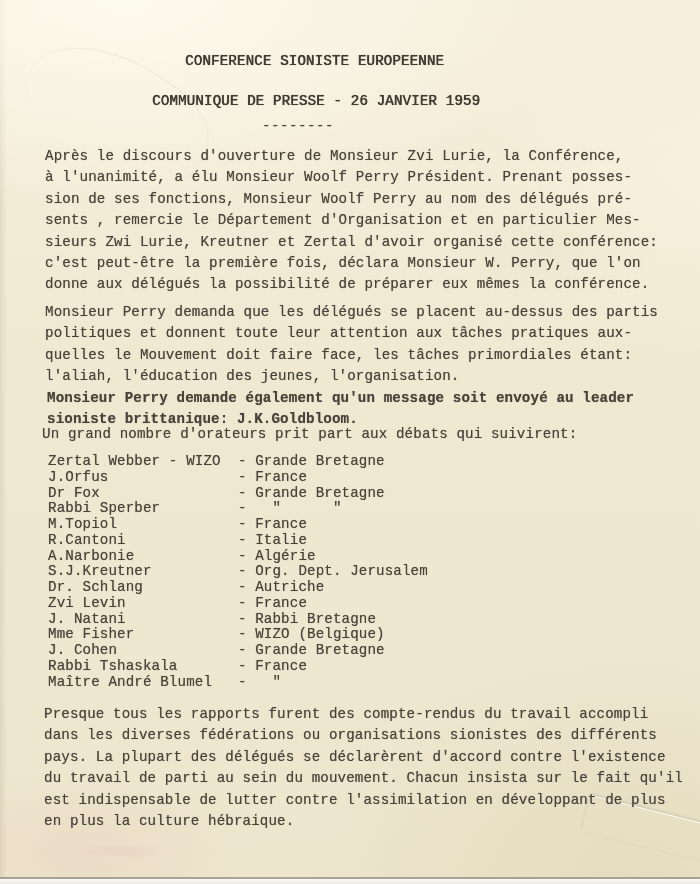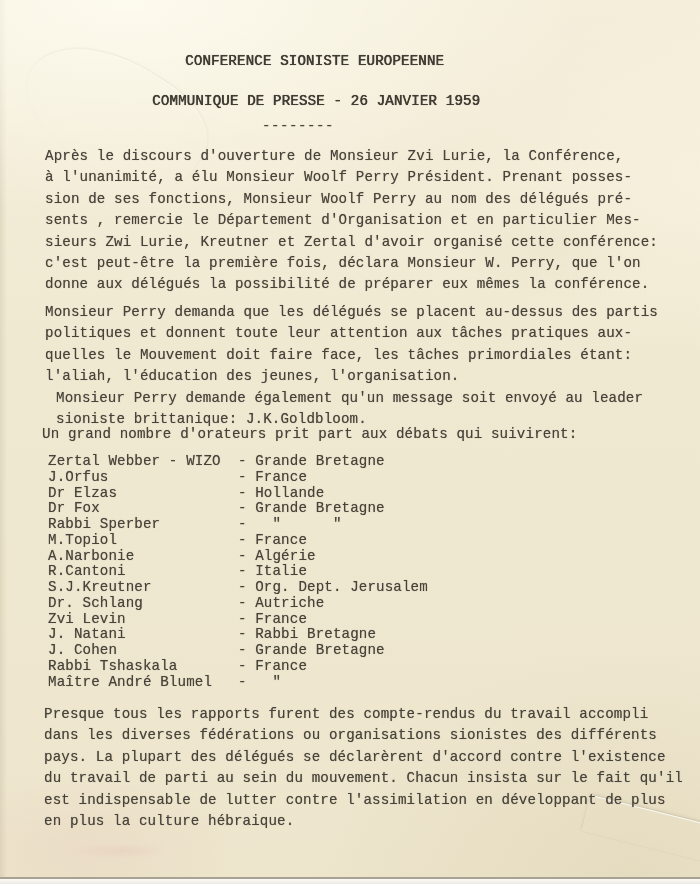--- a/index.html
+++ b/index.html
@@ -63,21 +63,21 @@
     white-space: pre-wrap;
     text-shadow: 0 0 0.8px rgba(74,68,56,0.6);
   }
   .title-line { line-height: 21px; color: #413c33; text-shadow: 0.45px 0 0 currentColor, 0 0 1px rgba(65,60,51,0.5); }
   .doc-title    { left: 185px; top: 51px; }
   .doc-subtitle { left: 152px; top: 91px; }
   .separator    { left: 262px; top: 118px; letter-spacing: 0.5px; color: #4c463c; }
   .para { line-height: 21.4px; }
   .p1    { left: 45px; top: 146px; }
   .p2    { left: 45px; top: 302px; }
-  .p3    { left: 56px; top: 388px; }
+  .p3    { left: 47px; top: 388px; font-weight: bold; }
   .intro { left: 42px; top: 424px; }
   .speakers { position: absolute; left: 48px; top: 454px; font-size: 14.2px; line-height: 15.75px; text-shadow: 0 0 0.8px rgba(74,68,56,0.6); }
   .speaker-row { white-space: pre; letter-spacing: 0.12px; }
   .p4    { left: 44px; top: 704px; }
   
   .scanner-strip {
     position: absolute; left: 0; bottom: 0;
     width: 100%; height: 5px;
     background: linear-gradient(180deg, #fbfaf5, #eceae3);
   }
@@ -111,30 +111,30 @@
 l'aliah, l'éducation des jeunes, l'organisation.</div>
 
     <div class="txt para p3">Monsieur Perry demande également qu'un message soit envoyé au leader
 sioniste brittanique: J.K.Goldbloom.</div>
 
     <div class="txt para intro">Un grand nombre d'orateurs prit part aux débats qui suivirent:</div>
 
     <div class="speakers">
         <div class="speaker-row">Zertal Webber - WIZO  - Grande Bretagne</div>
         <div class="speaker-row">J.Orfus               - France</div>
-        <div class="speaker-row">Dr Elzas              - Hollande</div>
         <div class="speaker-row">Dr Fox                - Grande Bretagne</div>
         <div class="speaker-row">Rabbi Sperber         -   "      "</div>
         <div class="speaker-row">M.Topiol              - France</div>
+        <div class="speaker-row">R.Cantoni             - Italie</div>
         <div class="speaker-row">A.Narbonie            - Algérie</div>
-        <div class="speaker-row">R.Cantoni             - Italie</div>
         <div class="speaker-row">S.J.Kreutner          - Org. Dept. Jerusalem</div>
         <div class="speaker-row">Dr. Schlang           - Autriche</div>
         <div class="speaker-row">Zvi Levin             - France</div>
         <div class="speaker-row">J. Natani             - Rabbi Bretagne</div>
+        <div class="speaker-row">Mme Fisher            - WIZO (Belgique)</div>
         <div class="speaker-row">J. Cohen              - Grande Bretagne</div>
         <div class="speaker-row">Rabbi Tshaskala       - France</div>
         <div class="speaker-row">Maître André Blumel   -   "</div>
       </div>
 
     <div class="txt para p4">Presque tous les rapports furent des compte-rendus du travail accompli
 dans les diverses fédérations ou organisations sionistes des différents
 pays. La plupart des délégués se déclarèrent d'accord contre l'existence
 du travail de parti au sein du mouvement. Chacun insista sur le fait qu'il
 est indispensable de lutter contre l'assimilation en développant de plus

